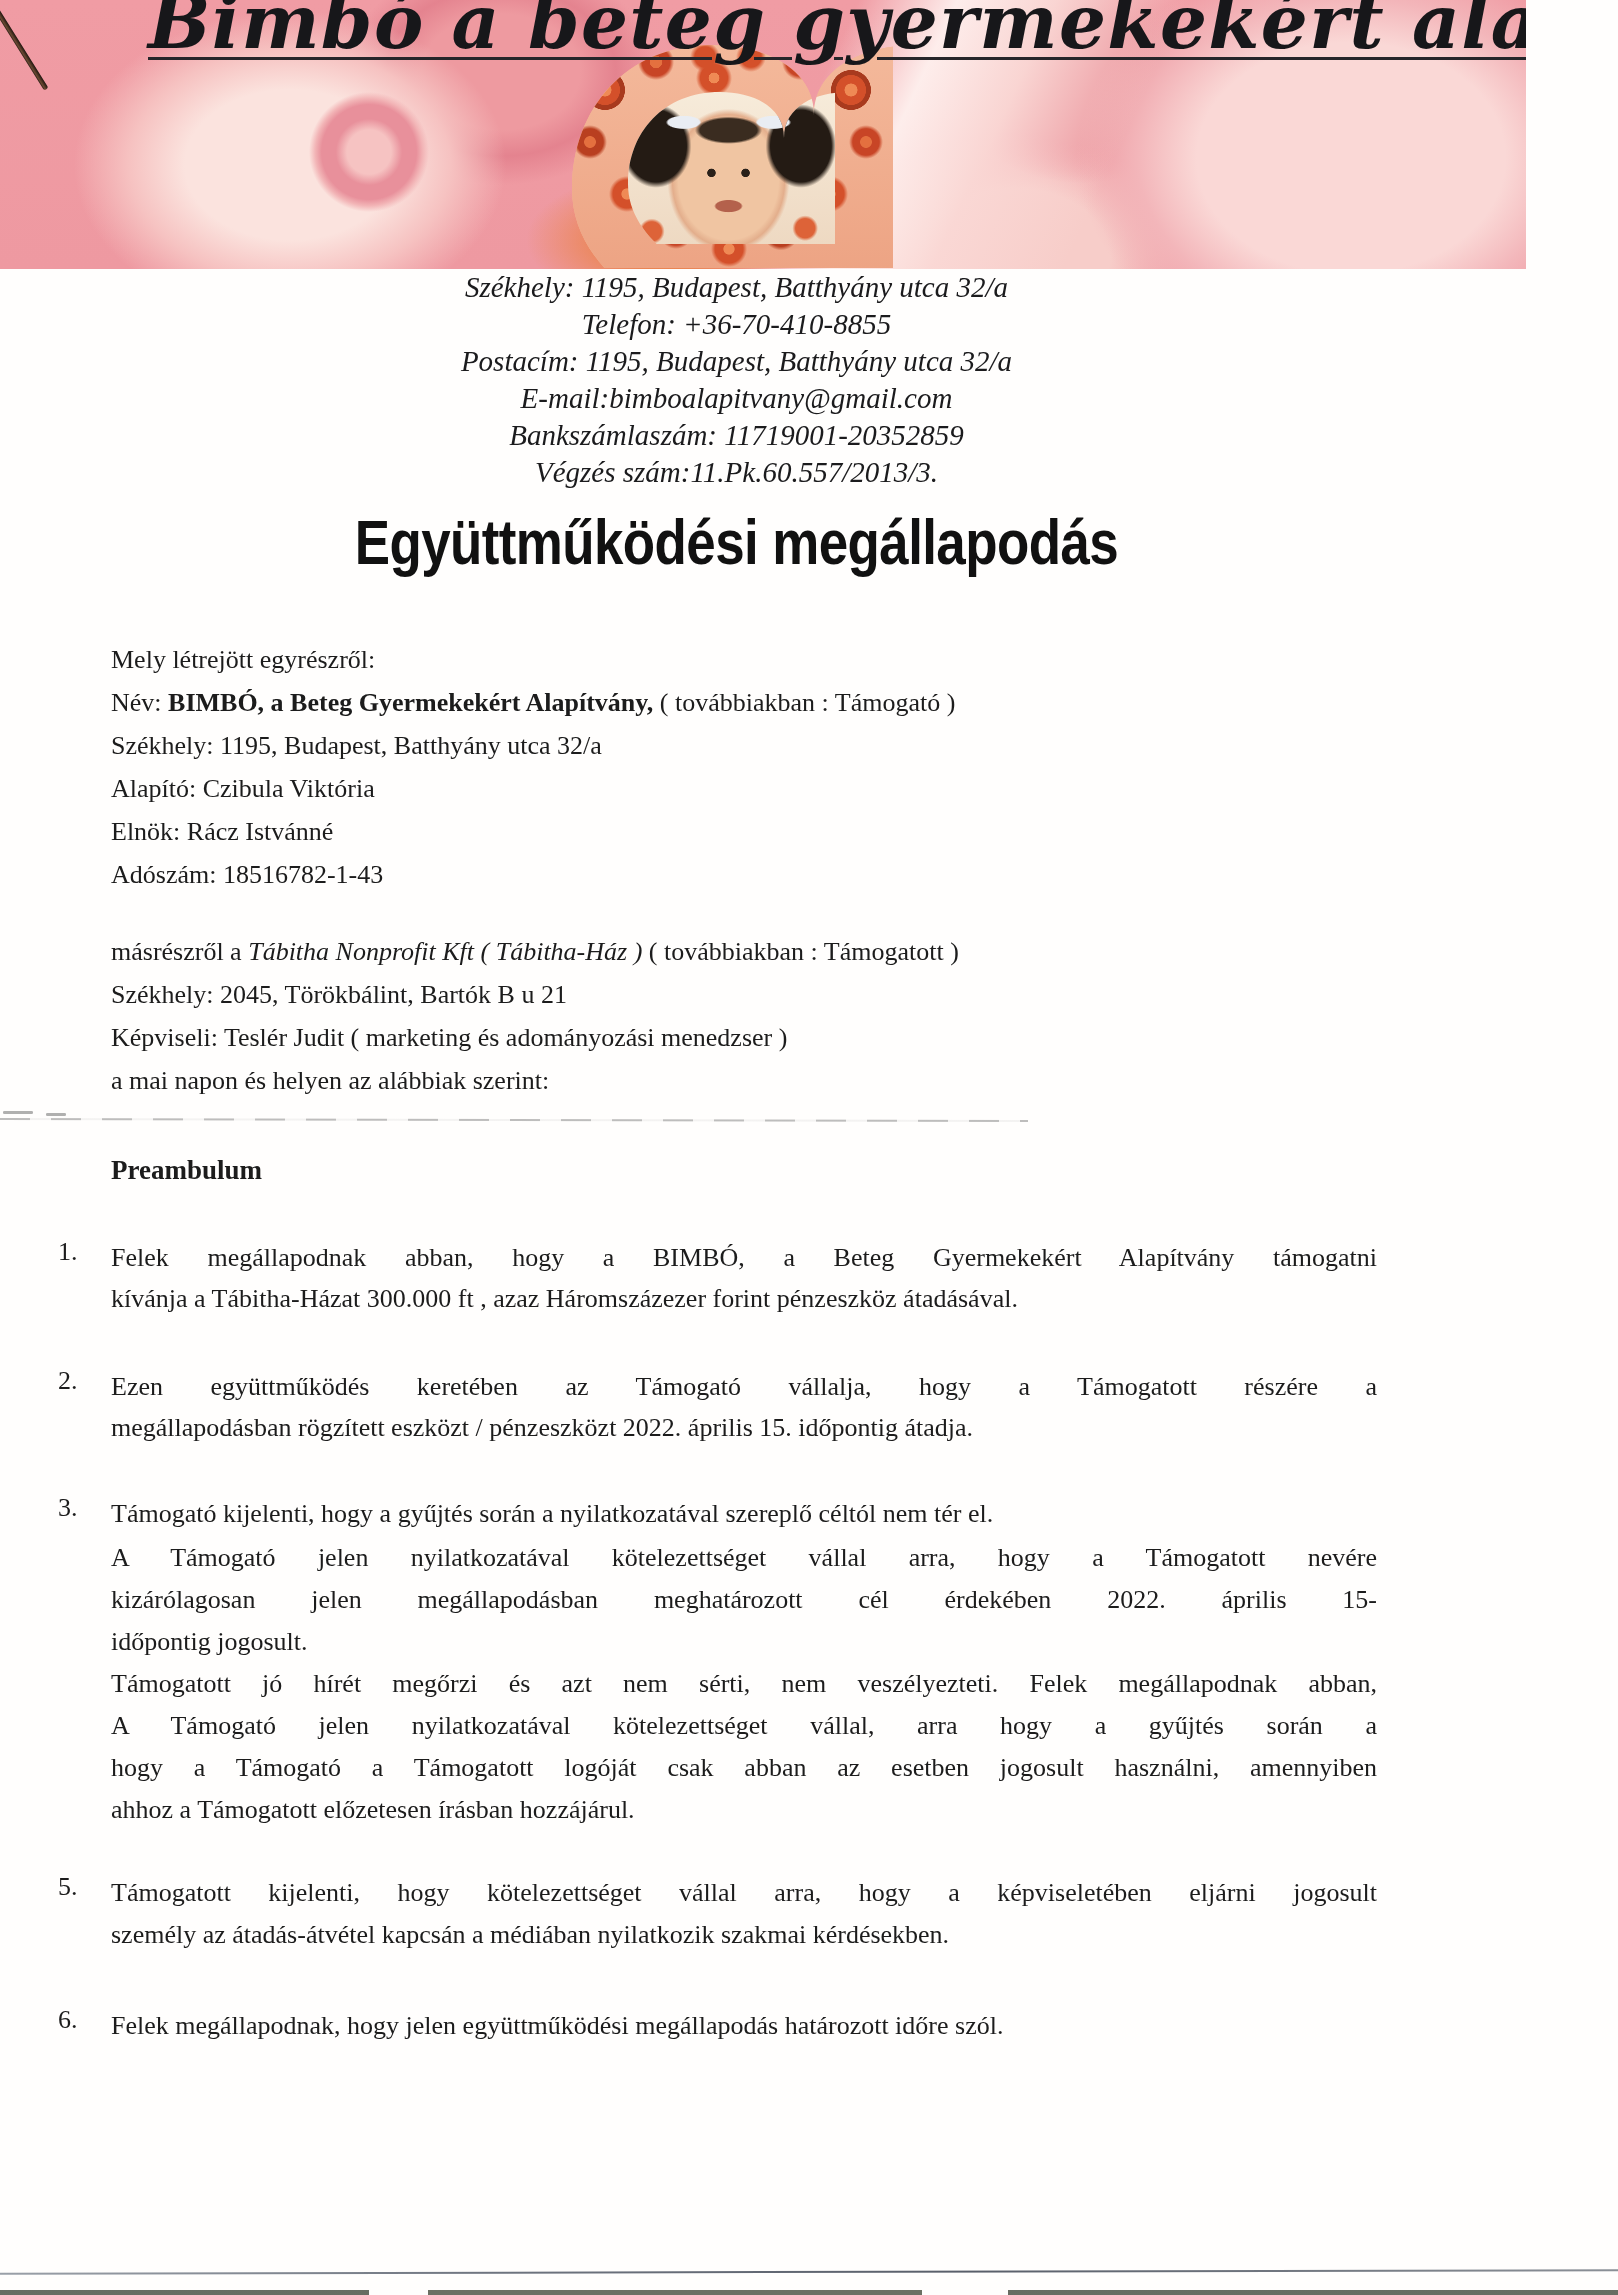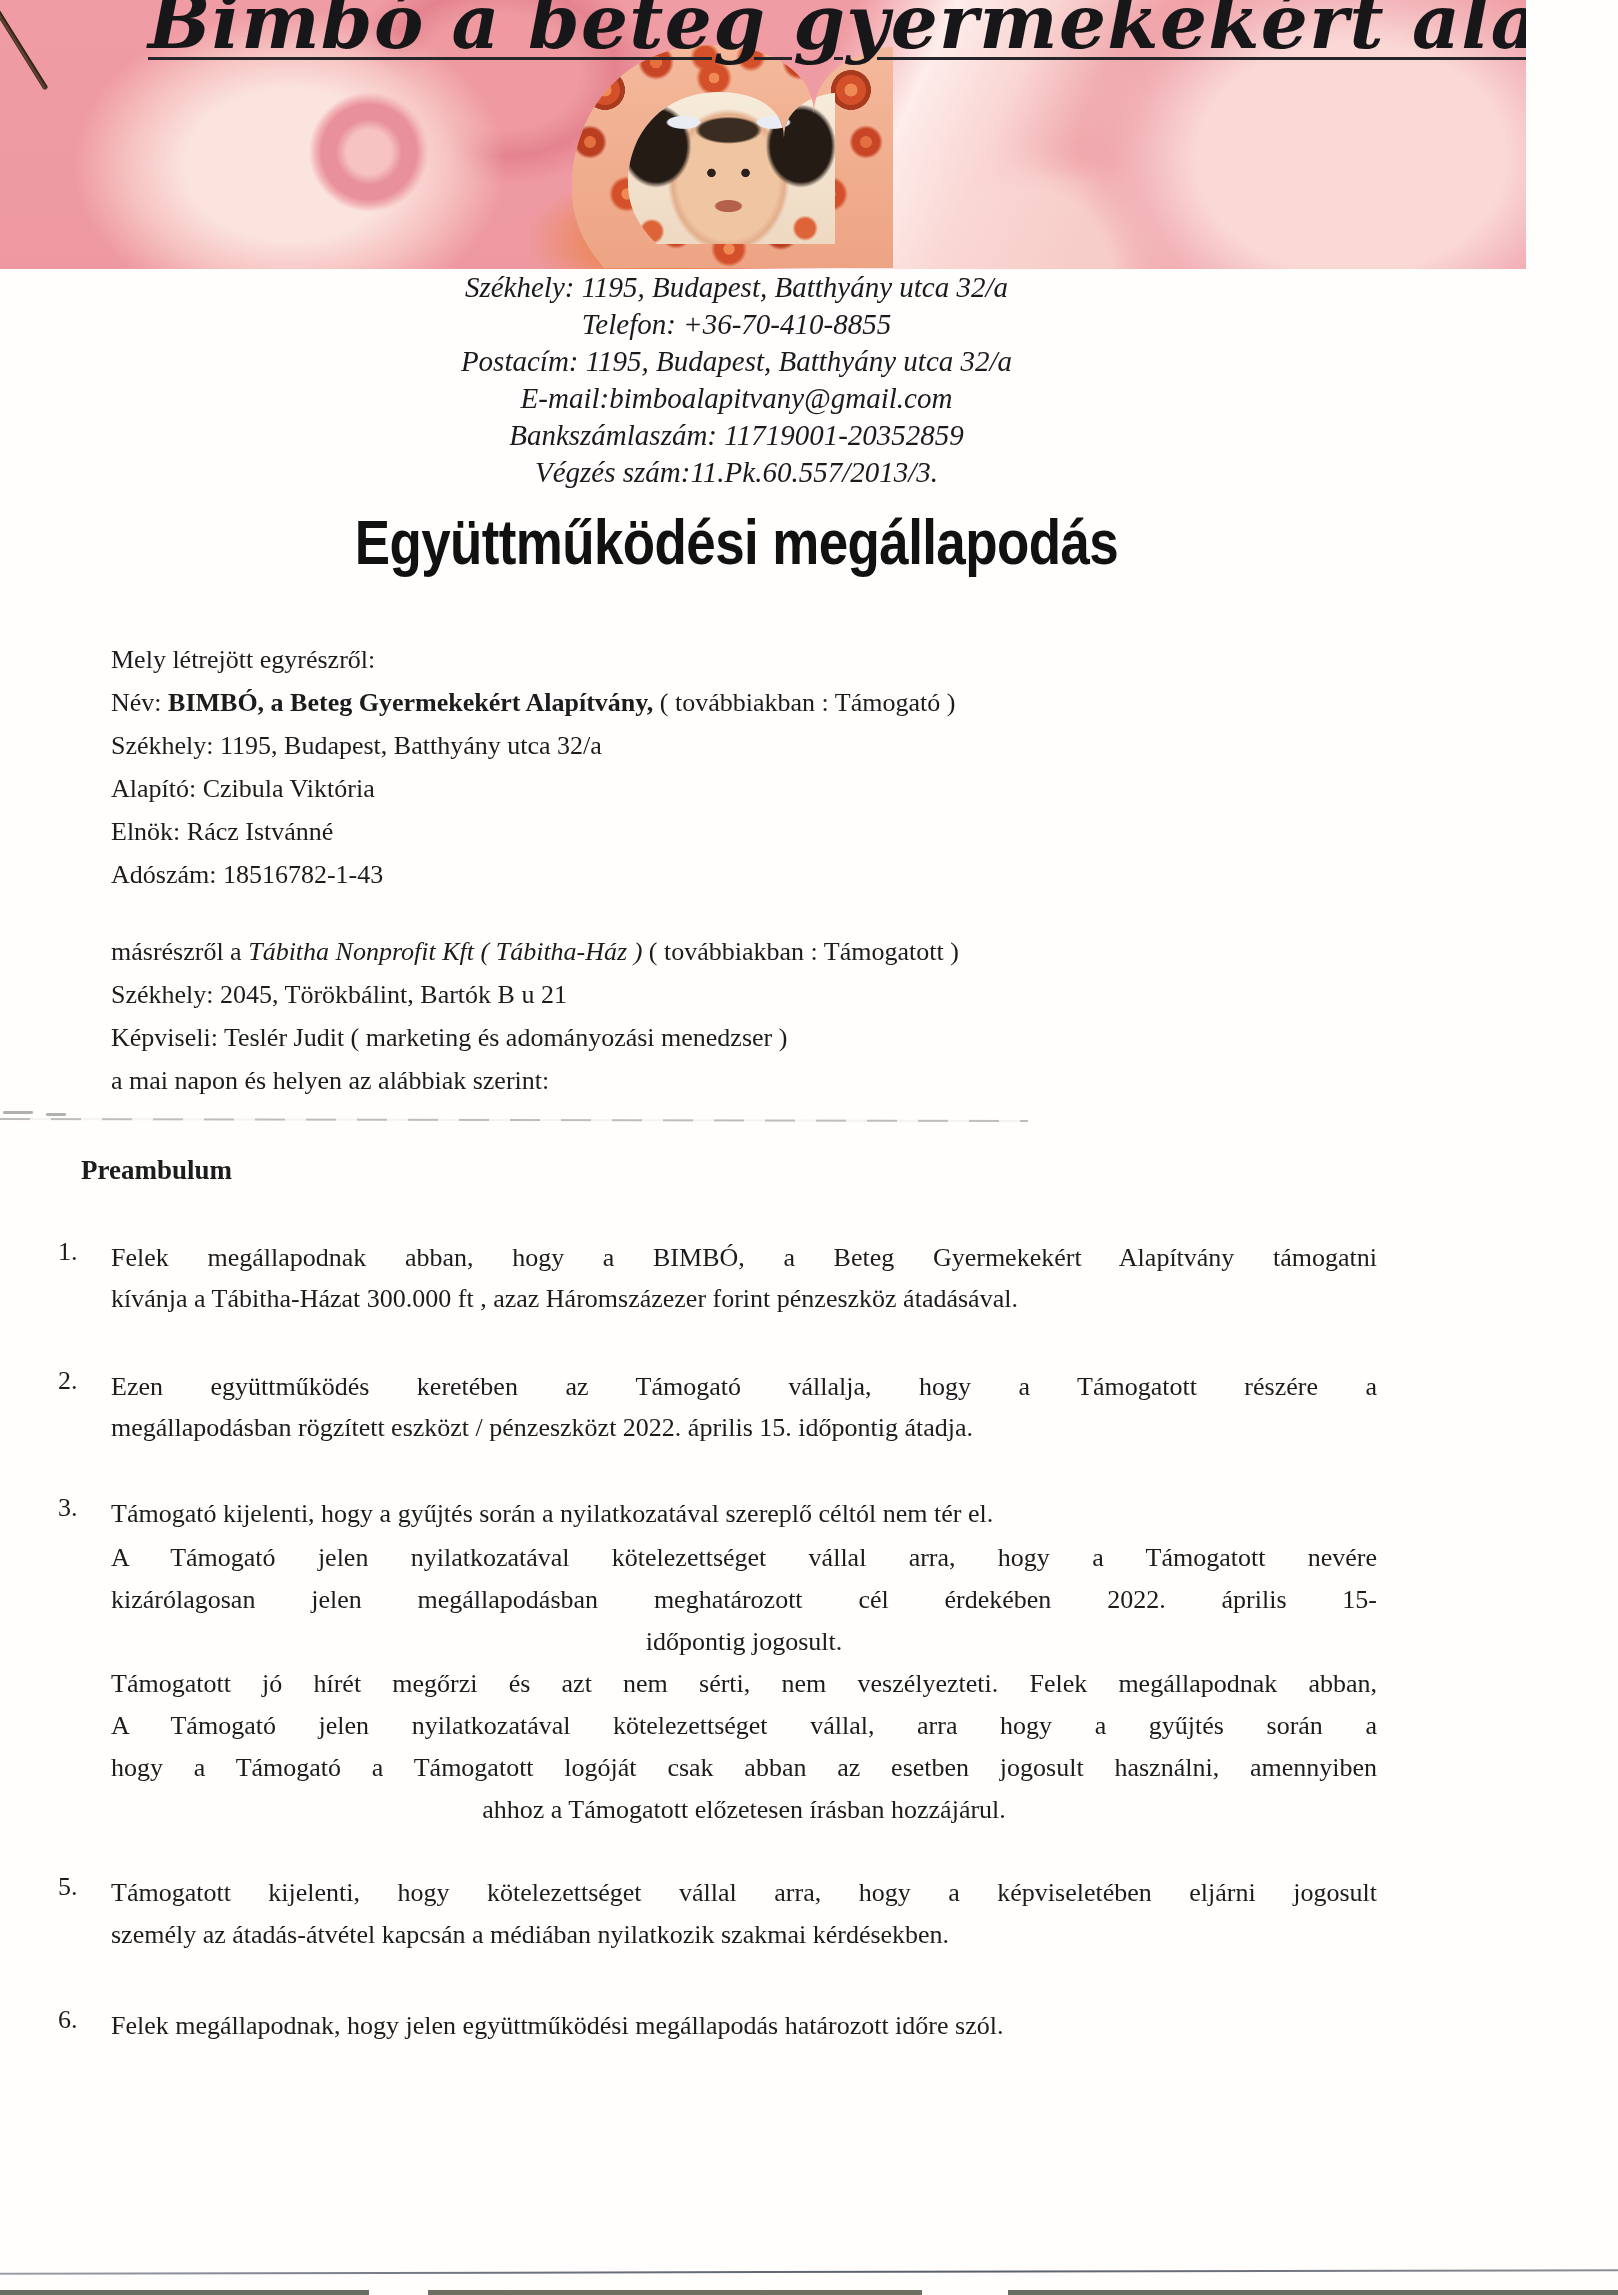--- a/index.html
+++ b/index.html
@@ -103,29 +103,29 @@
     display:inline-block;
     font-family:"Liberation Sans", sans-serif;
     font-weight:bold;font-size:63px;letter-spacing:-0.7px;
     transform:scaleX(.84);transform-origin:center;
     color:#111;
   }
 
   
   .intro{margin:38px 241px 0 111px;font-size:26px;line-height:43px;}
   .party2{margin:34px 241px 0 111px;font-size:26px;line-height:43px;}
-  .preamb{margin:47px 241px 0 81px;font-size:27px;line-height:43px;font-weight:bold;}
+  .preamb{margin:47px 241px 0 111px;font-size:27px;line-height:43px;font-weight:bold;}
   .bold{font-weight:bold;}
   .it{font-style:italic;margin-top:20px;}
 
   .item{position:relative;margin:0 241px 0 111px;font-size:26px;}
   .item .num{position:absolute;left:-53px;top:0;}
   .ln{line-height:41px;}
   .lns{line-height:41px;text-align:justify;text-align-last:justify;}
-  .sub .ln,.sub .lns{line-height:42px;text-align:center;}
+  .sub .ln,.sub .lns{line-height:42px;}
   .mt68{margin-top:45px}.mt72{margin-top:47px}.mt62{margin-top:41px}.mt74{margin-top:49px}.mt4{margin-top:2.6px}
 
   
   .smudge{
     position:absolute;left:0;top:1119px;width:1028px;height:2px;
     background:repeating-linear-gradient(90deg, rgba(110,110,110,.45) 0 30px, rgba(110,110,110,.08) 30px 51px);
     transform:rotate(.12deg);
   }
   .speck{position:absolute;background:#6f6f6f;opacity:.55;border-radius:1.3px;}
   .scanline{

